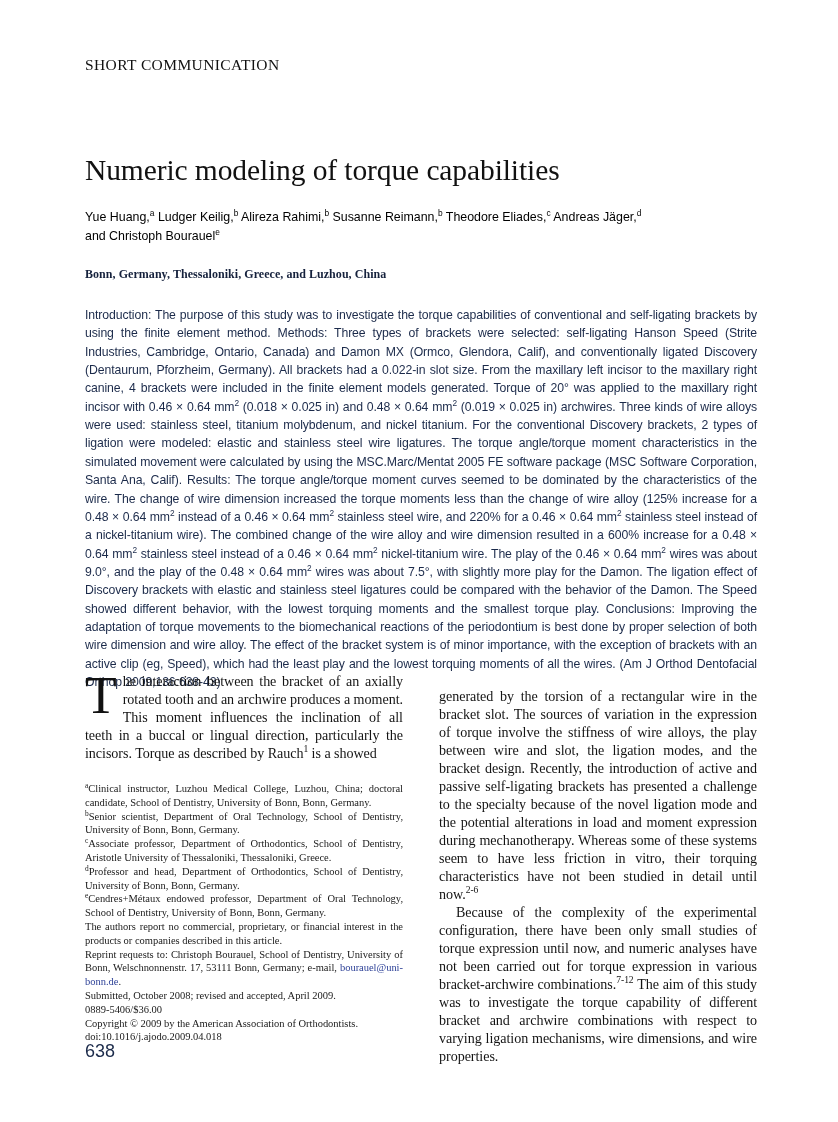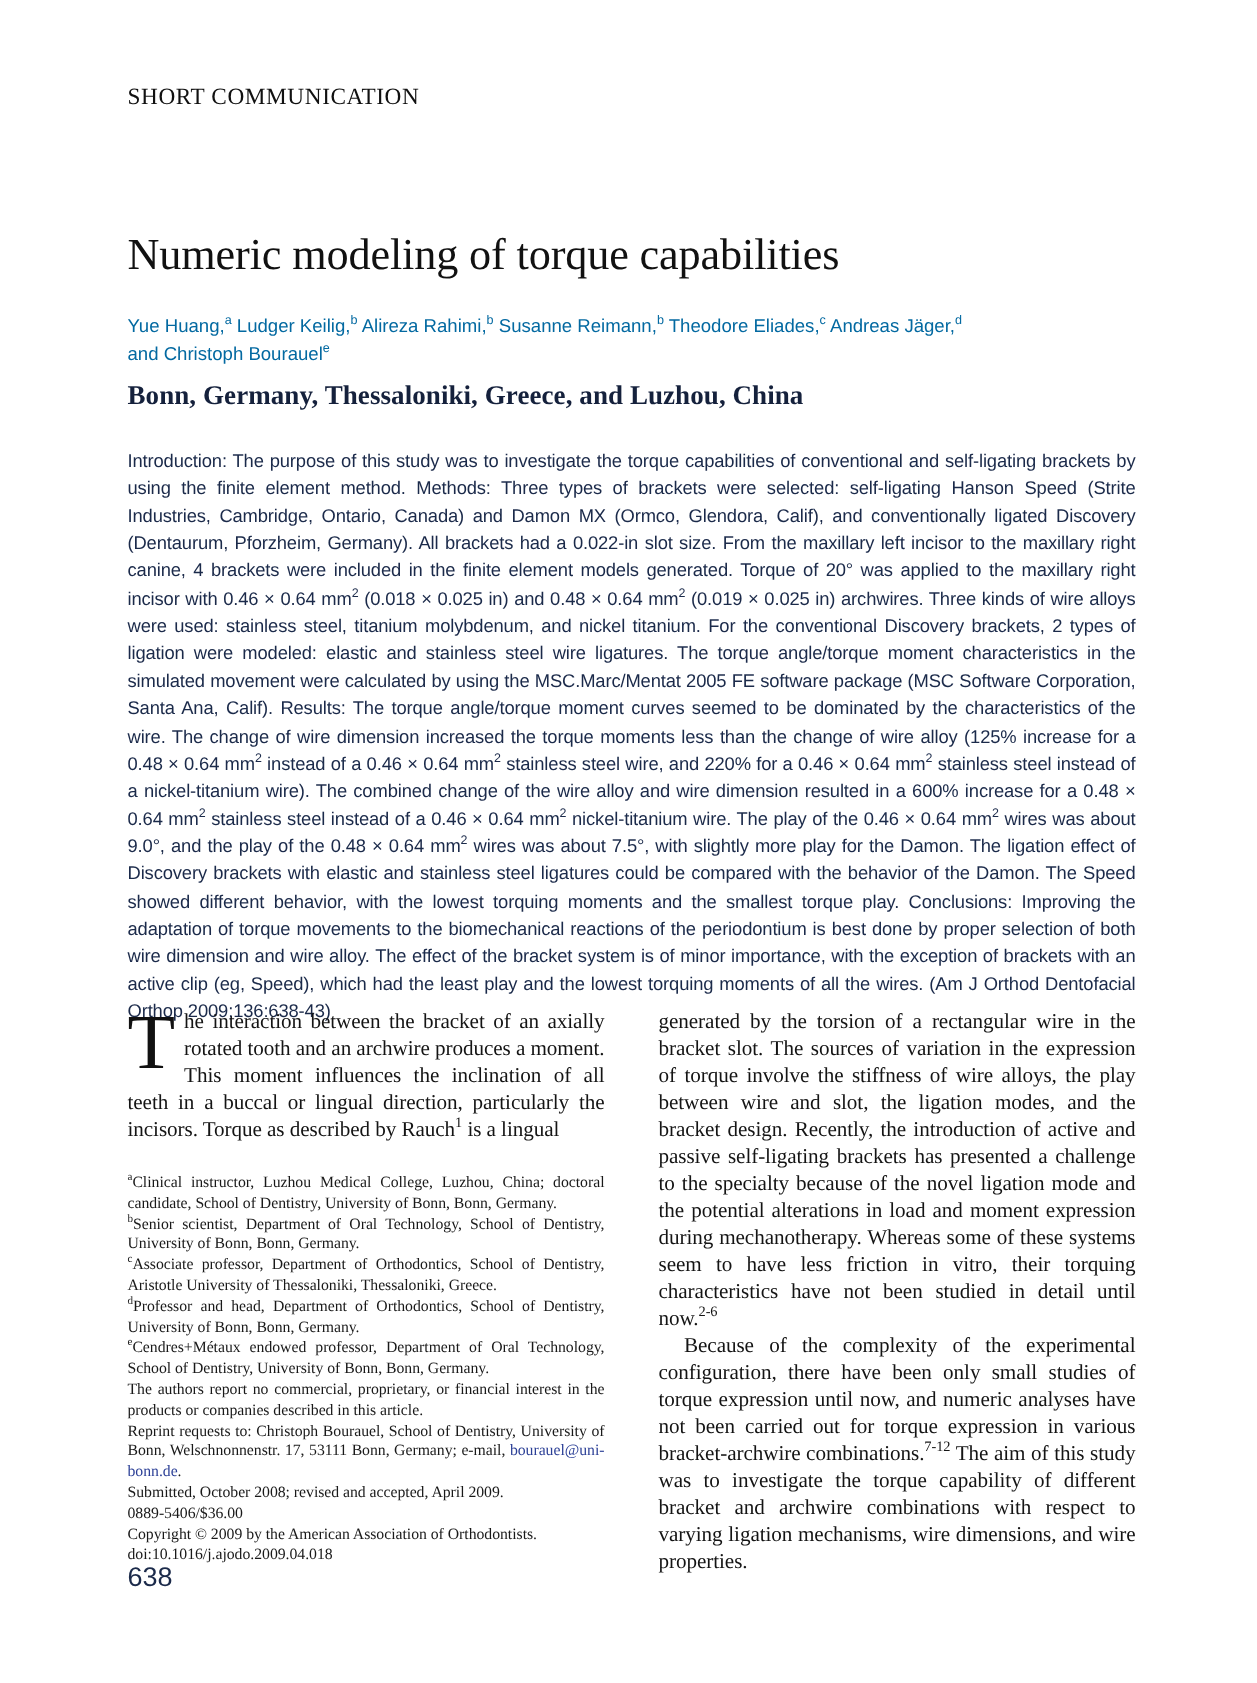--- a/index.html
+++ b/index.html
@@ -51,34 +51,34 @@
     margin-top: 76px;
     letter-spacing: -0.1px;
   }
   .title .tline { display: block; }
 
   
   .authors {
     font-family: "Liberation Sans", sans-serif;
     font-size: 12.4px;
     line-height: 1.52;
-    color: #0369a1;
+    color: #000000;
     max-width: 660px;
   }
   .authors sup {
     font-size: 8.4px;
     vertical-align: super;
     line-height: 0;
   }
   .affil-line {
     font-family: "Liberation Serif", serif;
-    font-size: 18px;
+    font-size: 12px;
     font-weight: 700;
     color: #15213c;
-    margin-top: 7px;
+    margin-top: 21px;
     letter-spacing: 0.05px;
   }
 
   
   .abstract {
     font-family: "Liberation Sans", sans-serif;
     font-size: 12.25px;
     line-height: 1.498;
     color: #1b2a4a;
     text-align: justify;
@@ -98,21 +98,21 @@
     top: 672px;
     width: 672px;
     height: 400px;
   }
   .col {
     position: absolute;
     top: 0;
     width: 318px;
   }
   .col-left  { left: 0; }
-  .col-right { left: 354px; }
+  .col-right { left: 354px; margin-top: 15px; }
 
   .body-p {
     font-family: "Liberation Serif", serif;
     font-size: 14.1px;
     line-height: 1.278;
     text-align: justify;
     color: #141414;
     margin: 0;
     letter-spacing: -0.05px;
   }
@@ -186,21 +186,21 @@
 
     <div class="abstract">
       <span>Introduction: The purpose of this study was to investigate the torque capabilities of conventional and self-ligating brackets by using the finite element method. Methods: Three types of brackets were selected: self-ligating Hanson Speed (Strite Industries, Cambridge, Ontario, Canada) and Damon MX (Ormco, Glendora, Calif), and conventionally ligated Discovery (Dentaurum, Pforzheim, Germany). All brackets had a 0.022-in slot size. From the maxillary left incisor to the maxillary right canine, 4 brackets were included in the finite element models generated. Torque of 20° was applied to the maxillary right incisor with 0.46 × 0.64 mm</span><sup>2</sup><span> (0.018 × 0.025 in) and 0.48 × 0.64 mm</span><sup>2</sup><span> (0.019 × 0.025 in) archwires. Three kinds of wire alloys were used: stainless steel, titanium molybdenum, and nickel titanium. For the conventional Discovery brackets, 2 types of ligation were modeled: elastic and stainless steel wire ligatures. The torque angle/torque moment characteristics in the simulated movement were calculated by using the MSC.Marc/Mentat 2005 FE software package (MSC Software Corporation, Santa Ana, Calif). Results: The torque angle/torque moment curves seemed to be dominated by the characteristics of the wire. The change of wire dimension increased the torque moments less than the change of wire alloy (125% increase for a 0.48 × 0.64 mm</span><sup>2</sup><span> instead of a 0.46 × 0.64 mm</span><sup>2</sup><span> stainless steel wire, and 220% for a 0.46 × 0.64 mm</span><sup>2</sup><span> stainless steel instead of a nickel-titanium wire). The combined change of the wire alloy and wire dimension resulted in a 600% increase for a 0.48 × 0.64 mm</span><sup>2</sup><span> stainless steel instead of a 0.46 × 0.64 mm</span><sup>2</sup><span> nickel-titanium wire. The play of the 0.46 × 0.64 mm</span><sup>2</sup><span> wires was about 9.0°, and the play of the 0.48 × 0.64 mm</span><sup>2</sup><span> wires was about 7.5°, with slightly more play for the Damon. The ligation effect of Discovery brackets with elastic and stainless steel ligatures could be compared with the behavior of the Damon. The Speed showed different behavior, with the lowest torquing moments and the smallest torque play. Conclusions: Improving the adaptation of torque movements to the biomechanical reactions of the periodontium is best done by proper selection of both wire dimension and wire alloy. The effect of the bracket system is of minor importance, with the exception of brackets with an active clip (eg, Speed), which had the least play and the lowest torquing moments of all the wires. (Am J Orthod Dentofacial Orthop 2009;136:638-43)</span>
     </div>
 
   </div>
 
   <div class="columns">
 
     <div class="col col-left">
-      <p class="body-p"><span class="dropcap">T</span><span>he interaction between the bracket of an axially rotated tooth and an archwire produces a moment. This moment influences the inclination of all teeth in a buccal or lingual direction, particularly the incisors. Torque as described by Rauch</span><sup>1</sup><span> is a lingual</span></p>
+      <p class="body-p"><span class="dropcap">T</span><span>he interaction between the bracket of an axially rotated tooth and an archwire produces a moment. This moment influences the inclination of all teeth in a buccal or lingual direction, particularly the incisors. Torque as described by Rauch</span><sup>1</sup><span> is a showed</span></p>
     </div>
 
     <div class="col col-right">
       <p class="body-p"><span>generated by the torsion of a rectangular wire in the bracket slot. The sources of variation in the expression of torque involve the stiffness of wire alloys, the play between wire and slot, the ligation modes, and the bracket design. Recently, the introduction of active and passive self-ligating brackets has presented a challenge to the specialty because of the novel ligation mode and the potential alterations in load and moment expression during mechanotherapy. Whereas some of these systems seem to have less friction in vitro, their torquing characteristics have not been studied in detail until now.</span><sup>2-6</sup></p>
       <p class="body-p indent"><span>Because of the complexity of the experimental configuration, there have been only small studies of torque expression until now, and numeric analyses have not been carried out for torque expression in various bracket-archwire combinations.</span><sup>7-12</sup><span> The aim of this study was to investigate the torque capability of different bracket and archwire combinations with respect to varying ligation mechanisms, wire dimensions, and wire properties.</span></p>
     </div>
 
   </div>
 
   <div class="footnotes">

